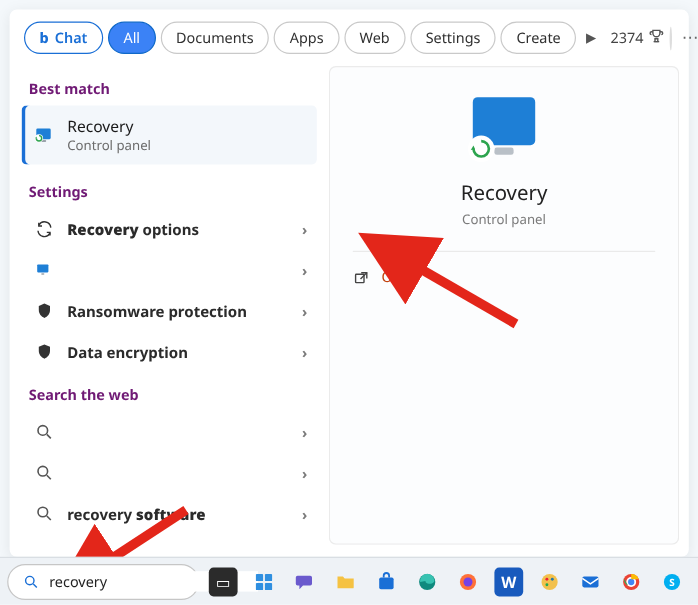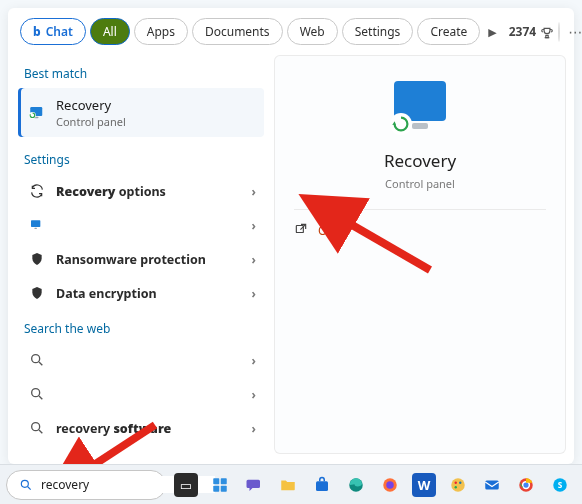--- a/index.html
+++ b/index.html
@@ -15,32 +15,32 @@
     display: flex; align-items: center; gap: 4px; padding: 10px 12px;
   }
   .chip {
     display: inline-flex; align-items: center; gap: 5px;
     padding: 4px 12px; border-radius: 14px; font-size: 12px;
     border: 1px solid #c9c9c9; background: #fff; color: #303030;
     cursor: pointer;
   }
   .chip.chat { border-color: #1a6fd6; color: #1a6fd6; font-weight: 600; }
   .chip.chat .b-glyph { font-weight: 800; }
-  .chip.all { background: #4d7c0f; border-color: #0f68c8; color: #fff; }
+  .chip.all { background: #3b82f6; border-color: #0f68c8; color: #fff; }
   .tabs-row .spacer { flex: 1; }
-  .rewards { display: flex; align-items: flex-end; gap: 4px; font-size: 12px; color: #444; font-weight: bold; }
+  .rewards { display: flex; align-items: flex-start; gap: 4px; font-size: 12px; color: #444; }
   .avatar { width: 20px; height: 20px; border-radius: 50%; background: radial-gradient(circle at 30% 30%, #d9b07a, #a47c48); border:1px solid #ddd; }
   .more { font-size: 14px; color: #666; cursor: pointer; padding: 0 4px; }
   .arrow { color:#555; font-size:11px; padding:0 4px; cursor:pointer; }
 
   .panel-body { flex:1; display:flex; gap:8px; padding: 0 8px 10px 8px; overflow:hidden; }
   .left-col { width: 250px; display:flex; flex-direction:column; overflow:hidden; }
   .right-col { flex:1; border-radius:6px; background:#fcfdfe; box-shadow: inset 0 0 0 1px #ebebeb; display:flex; flex-direction:column; align-items:center; padding-top:26px; }
 
-  .section-label { font-size: 12px; font-weight:400; color:#0369a1; padding: 10px 8px 6px 8px; }
+  .section-label { font-size: 12px; font-weight:700; color:#701a75; padding: 10px 8px 6px 8px; }
 
   .best-match {
     display:flex; align-items:center; gap:10px; padding:8px 10px; background:#f3f7fb;
     border-radius:4px; margin: 0 2px 4px 2px;
     box-shadow: inset 3px 0 0 #1a6fd6;
     cursor:pointer;
   }
   .best-match .title { font-size:13px; color:#1a1a1a; }
   .best-match .subtitle { font-size:11px; color:#6b6b6b; }
 
@@ -56,21 +56,21 @@
 
   .right-icon-wrap { width:56px; height:52px; position:relative; }
   .monitor { width:52px; height:40px; background:#1e7fd6; border-radius:4px; position:absolute; top:0; left:2px; }
   .monitor::after { content:""; position:absolute; bottom:-8px; left:18px; width:16px; height:6px; background:#b9c0c7; border-radius:2px; }
   .restore { position:absolute; left:-2px; bottom:-2px; width:22px; height:22px; border-radius:50%; background:#fff; }
   .restore svg { width:22px; height:22px; }
 
   .right-title { font-size:17px; color:#222; margin-top:16px; }
   .right-sub { font-size:11px; color:#7a7a7a; margin-top:4px; }
   .right-div { height:1px; background:#eaeaea; width:86%; margin-top:18px; }
-  .open-row { align-self:flex-start; display:flex; align-items:flex-start; gap:10px; padding:12px 20px; font-size:12px; color:#c2410c; cursor:pointer; }
+  .open-row { align-self:flex-start; display:flex; align-items:flex-end; gap:10px; padding:12px 20px; font-size:12px; color:#c2410c; cursor:pointer; }
 
   
   .arrow-ann { position:absolute; pointer-events:none; }
   .arrow-ann svg { overflow:visible; }
 
   
   .taskbar {
     position:absolute; left:0; right:0; bottom:0; height:40px;
     background:#eef2f6; border-top:1px solid #d9dee3;
     display:flex; align-items:center; padding:0 6px; gap:8px;
@@ -95,24 +95,24 @@
 
   <div class="tabs-row">
     <div class="chip chat">
       <span class="b-glyph">b</span>
       <span>Chat</span>
     </div>
     <div class="chip all">
         <span>All</span>
       </div>
     <div class="chip">
+        <span>Documents</span>
+      </div>
+    <div class="chip">
         <span>Apps</span>
-      </div>
-    <div class="chip">
-        <span>Documents</span>
       </div>
     <div class="chip">
         <span>Web</span>
       </div>
     <div class="chip">
         <span>Settings</span>
       </div>
     <div class="chip">
         <span>Create</span>
       </div>

